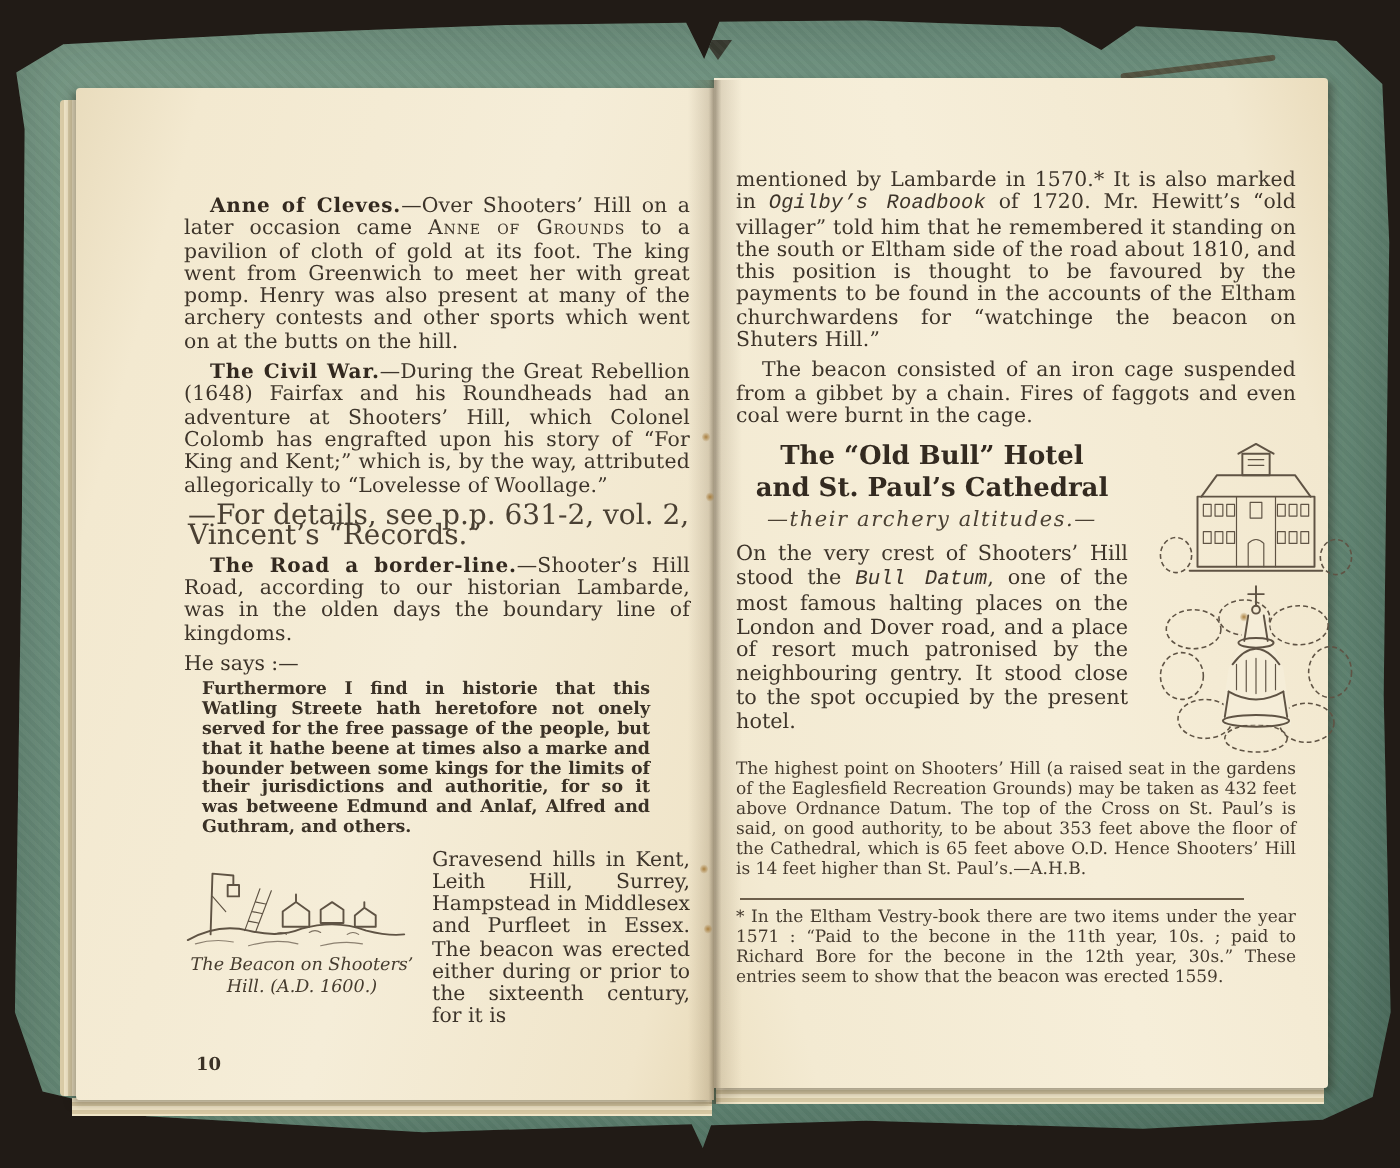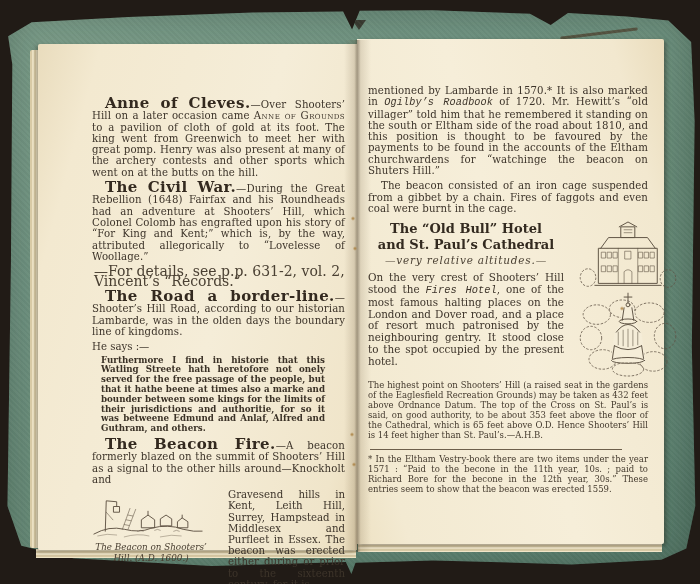--- a/index.html
+++ b/index.html
@@ -30,33 +30,33 @@
   .page-right{left:357px;top:39px;width:307px;height:505px;
          background:linear-gradient(255deg,#eadcbc 0%,#f2e8cf 12%,#f6eed9 50%,#f3ead2 88%,#eee2c4 100%);
          border-radius:0 2px 2px 0;box-shadow:2px 2px 4px rgba(30,25,15,.4);
          padding:46px 16px 0 11px;}
   .gutter{position:absolute;left:344px;top:40px;width:27px;height:512px;pointer-events:none;
          background:linear-gradient(90deg,rgba(90,70,40,0) 0%,rgba(95,75,45,.18) 38%,rgba(60,45,25,.42) 50%,rgba(95,75,45,.15) 62%,rgba(90,70,40,0) 100%);}
   .fox{position:absolute;width:4px;height:5px;border-radius:50%;background:radial-gradient(circle,#a97f3f 0%,rgba(169,127,63,0) 75%);}
   
   .para{margin:0 0 4px 0;font-size:10.2px;line-height:11.3px;text-align:justify;text-indent:13px;letter-spacing:.1px;}
   .noindent{text-indent:0;}
-  .r-b{font-weight:bold;font-size:15px;letter-spacing:.4px;color:#33291f;}
+  .r-b{font-weight:bold;font-size:10px;letter-spacing:.4px;color:#33291f;}
   .r-sc{font-variant:small-caps;letter-spacing:.4px;}
   .r-i{font-style:italic;font-family:Liberation Mono, monospace;}
   .citation{margin:0 0 5px 2px;font-size:14px;line-height:10px;color:#4a4033;}
   .hesays{margin:1px 0 3px 0;font-size:10.2px;line-height:11.3px;}
   .quote{margin:2px 20px 5px 9px;font-size:8.7px;font-weight:bold;line-height:9.8px;text-align:justify;color:#3a3126;}
   .beacon-row{display:flex;margin-top:1px;}
   .fig-beacon{margin:2px 6px 0 0;width:118px;flex:none;}
   .fig-beacon svg{display:block;margin-top:2px;}
   .fig-cap{font-size:8.8px;font-style:italic;text-align:center;line-height:11px;margin-top:3px;color:#453b2e;}
   .beacon-rest{margin:0;font-size:10.2px;line-height:11.2px;text-align:justify;}
   .pageno{font-size:9px;font-weight:bold;color:#3a3126;}
-  .pageno-left{margin:14px 0 0 20px;}
+  .pageno-left{margin:14px 0 0 6px;}
   .pageno-right{text-align:right;margin:6px 40px 0 0;}
   .bull-row{display:flex;margin-top:7px;gap:15px;}
   .bull-left{width:196px;flex:none;}
   .bull-head{font-size:13px;font-weight:bold;line-height:15.5px;text-align:center;color:#332a20;margin:0;}
   .bull-sub{font-size:10.5px;font-style:italic;text-align:center;letter-spacing:.8px;margin:2px 0 6px 0;color:#4a4033;}
   .bull-para{margin:0;font-size:10.4px;line-height:11.8px;text-align:justify;}
   .fig-hotel{flex:1;display:flex;justify-content:center;}
   .smallprint{margin:4px 0 0 0;font-size:8.5px;line-height:9.9px;text-align:justify;color:#44true3a2e;color:#443a2e;}
   .fn-rule{width:252px;border:none;border-top:1px solid #6d5f4b;margin:8px 0 4px 2px;}
   .footnote{margin:0;font-size:8.5px;line-height:10.2px;text-align:justify;color:#443a2e;}
@@ -79,24 +79,23 @@
   <div class="edges-bottom-l"></div>
   <div class="edges-bottom-r"></div>
 
   <div class="page page-left">
     <p class="para"><span class="r-b">Anne of Cleves.</span><span>—Over Shooters’ Hill on a later occasion came </span><span class="r-sc">Anne of Grounds</span><span> to a pavilion of cloth of gold at its foot.  The king went from Greenwich to meet her with great pomp.  Henry was also present at many of the archery contests and other sports which went on at the butts on the hill.</span></p>
     <p class="para"><span class="r-b">The Civil War.</span><span>—During the Great Rebellion (1648) Fairfax and his Roundheads had an adventure at Shooters’ Hill, which Colonel Colomb has engrafted upon his story of “For King and Kent;” which is, by the way, attributed allegorically to “Lovelesse of Woollage.”</span></p>
     <p class="citation">—For details, see p.p. 631-2, vol. 2, Vincent’s “Records.”</p>
     <p class="para"><span class="r-b">The Road a border-line.</span><span>—Shooter’s Hill Road, according to our historian Lambarde, was in the olden days the boundary line of kingdoms.</span></p>
     <p class="hesays">He says :—</p>
     <p class="quote">Furthermore I find in historie that this Watling Streete hath heretofore not onely served for the free passage of the people, but that it hathe beene at times also a marke and bounder between some kings for the limits of their jurisdictions and authoritie, for so it was betweene Edmund and Anlaf, Alfred and Guthram, and others.</p>
-    <p class="para"><span class="r-b">The Beacon Fire.</span><span>—A beacon formerly blazed on the summit of Shooters’ Hill as a signal to the other hills around—Knockholt and</span></p>
 
     <div class="beacon-row">
-      <figure class="fig-beacon" style="margin:2px 18px 0 0;">
+      <figure class="fig-beacon" style="margin:2px 6px 0 0;">
         <svg width="112" height="46" viewBox="0 0 118 48">
           <path class="ln" d="M2 43 Q 18 34 34 38 Q 50 42 62 37 Q 80 32 96 38 Q 108 41 116 40"></path>
           <path class="ln th" opacity=".7" d="M6 45 q 10 -3 20 -1 M34 46 q 14 -4 26 -1 M72 46 q 12 -3 22 -1"></path>
           <path class="ln" d="M14 40 L15 8 L26 9 L26 14"></path>
           <rect class="ln" x="23" y="14" width="6" height="6"></rect>
           <path class="ln th" d="M15 20 L22 28"></path>
           <path class="ln th" d="M32 38 L40 16 M38 38 L46 17 M34 33 l5 1 M36 28 l5 1 M38 23 l5 1"></path>
           <path class="ln" d="M52 36 v-8 l7 -5 7 5 v8 z M59 23 v-4"></path>
           <path class="ln" d="M72 34 v-7 l6 -4 6 4 v7 z"></path>
           <path class="ln" d="M90 36 v-6 l5 -4 6 4 v6 z M95 26 v-3"></path>
@@ -111,22 +110,22 @@
   </div>
 
   <div class="page page-right">
     <p class="para noindent"><span>mentioned by Lambarde in 1570.*  It is also marked in </span><span class="r-i">Ogilby’s Roadbook</span><span> of 1720.  Mr. Hewitt’s “old villager” told him that he remembered it standing on the south or Eltham side of the road about 1810, and this position is thought to be favoured by the payments to be found in the accounts of the Eltham churchwardens for “watchinge the beacon on Shuters Hill.”</span></p>
     <p class="para">The beacon consisted of an iron cage suspended from a gibbet by a chain.  Fires of faggots and even coal were burnt in the cage.</p>
 
     <div class="bull-row">
       <div class="bull-left">
         <p class="bull-head">The “Old Bull” Hotel</p>
         <p class="bull-head">and St. Paul’s Cathedral</p>
-        <p class="bull-sub">—very relative altitudes.—</p>
-        <p class="bull-para"><span>On the very crest of Shooters’ Hill stood the </span><span class="r-i">Fires Hotel</span><span>, one of the most famous halting places on the London and Dover road, and a place of resort much patronised by the neighbouring gentry.  It stood close to the spot occupied by the present hotel.</span></p>
+        <p class="bull-sub">—their archery altitudes.—</p>
+        <p class="bull-para"><span>On the very crest of Shooters’ Hill stood the </span><span class="r-i">Bull Datum</span><span>, one of the most famous halting places on the London and Dover road, and a place of resort much patronised by the neighbouring gentry.  It stood close to the spot occupied by the present hotel.</span></p>
       </div>
       <figure class="fig-hotel" style="margin:0;">
         <svg width="98" height="156" viewBox="0 0 100 160">
 
           <rect class="ln" x="43" y="6" width="14" height="11"></rect>
           <path class="ln" d="M41 6 L50 1 L59 6"></path>
           <path class="ln th" d="M46 9 h8 M46 12 h8"></path>
 
           <path class="ln" d="M22 28 L30 17 L70 17 L78 28"></path>
           <rect class="ln" x="20" y="28" width="60" height="36"></rect>

